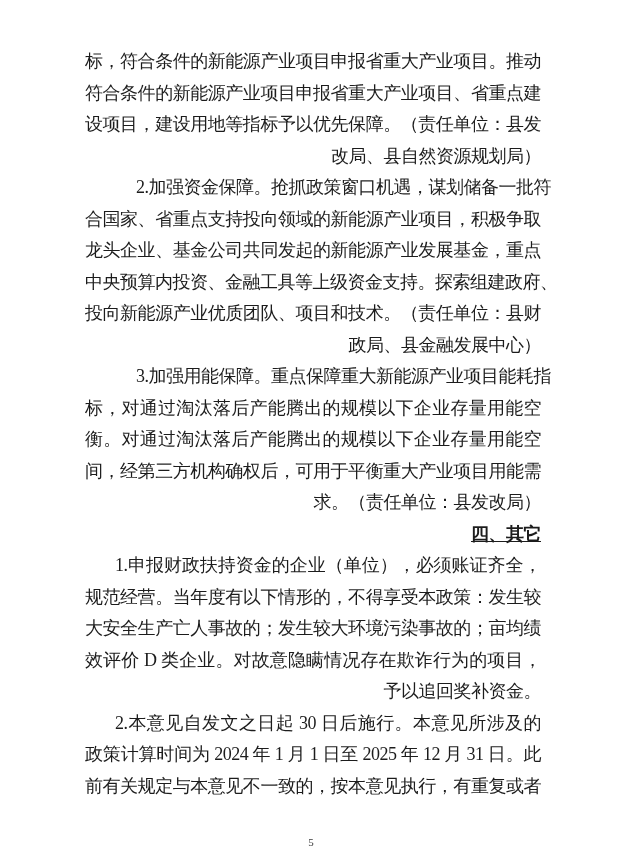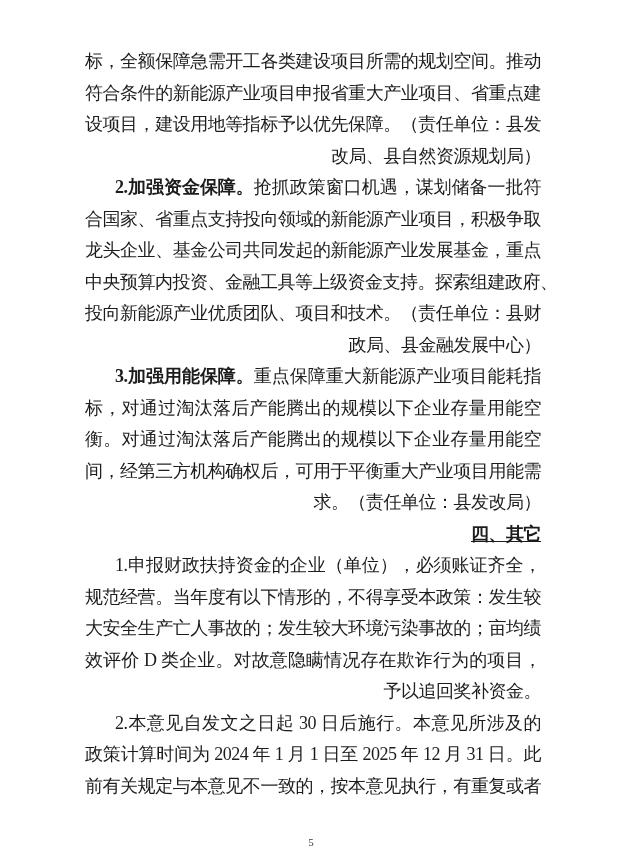--- a/index.html
+++ b/index.html
@@ -30,21 +30,22 @@
     text-align: right;
   }
   .line.fill {
     text-align: justify;
     text-align-last: justify;
   }
   .line.indent {
     text-indent: 30px;
   }
   .bold-run {
-    font-weight: 700;
+    font-weight: 400;
+    margin-left: 21px;
   }
   .heading-line {
     font-weight: 700;
     text-decoration: underline;
   }
   .page-footer {
     position: absolute;
     left: 0;
     bottom: 10px;
     width: 622px;
@@ -53,21 +54,21 @@
   .page-number {
     font-size: 11px;
     color: #3a3a3a;
     letter-spacing: 0;
   }
 </style>
 </head>
 <body>
 
 <div class="doc-body" id="doc-body">
-    <div class="line fill">标，全额保障急需开工各类建设项目所需的规划空间。推动</div>
+    <div class="line fill">标，符合条件的新能源产业项目申报省重大产业项目。推动</div>
     <div class="line fill">符合条件的新能源产业项目申报省重大产业项目、省重点建</div>
     <div class="line fill">设项目，建设用地等指标予以优先保障。（责任单位：县发</div>
     <div class="line">改局、县自然资源规划局）</div>
     <div class="line fill indent"><span class="bold-run">2.加强资金保障。</span><span>抢抓政策窗口机遇，谋划储备一批符</span></div>
     <div class="line fill">合国家、省重点支持投向领域的新能源产业项目，积极争取</div>
     <div class="line fill">龙头企业、基金公司共同发起的新能源产业发展基金，重点</div>
     <div class="line fill">中央预算内投资、金融工具等上级资金支持。探索组建政府、</div>
     <div class="line fill">投向新能源产业优质团队、项目和技术。（责任单位：县财</div>
     <div class="line">政局、县金融发展中心）</div>
     <div class="line fill indent"><span class="bold-run">3.加强用能保障。</span><span>重点保障重大新能源产业项目能耗指</span></div>

